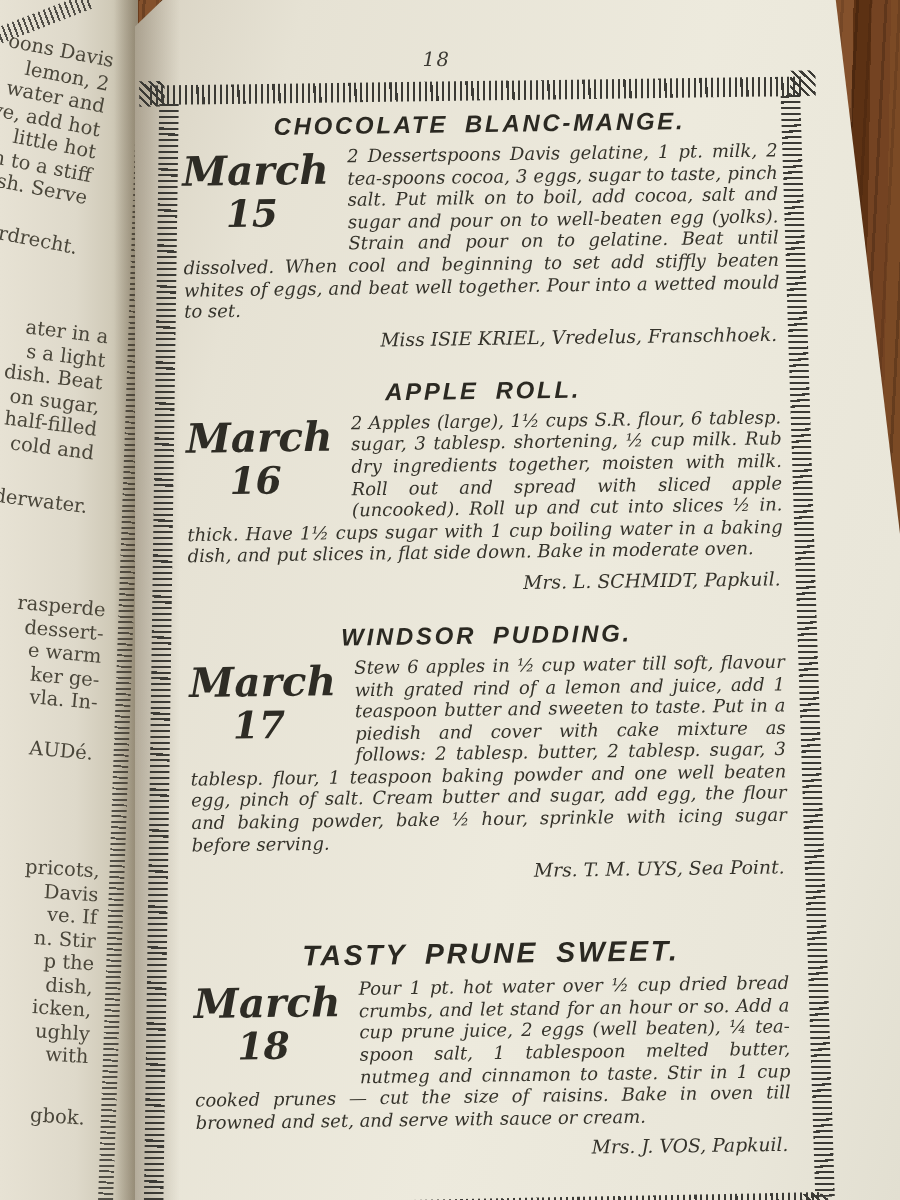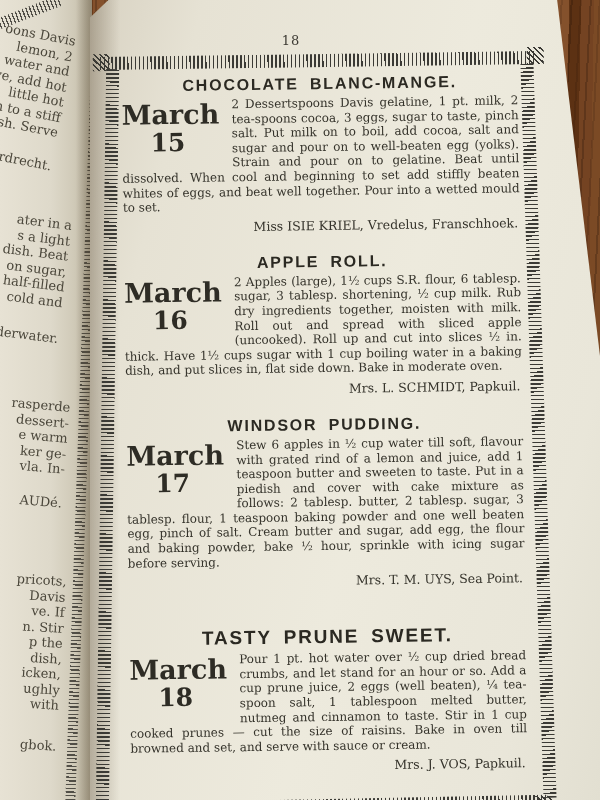--- a/index.html
+++ b/index.html
@@ -37,20 +37,21 @@
   .lp-b{top:218px;right:19px;transform:rotate(7deg);transform-origin:top right;}
   .lp-c{top:400px;right:21px;transform:rotate(5deg);transform-origin:top right;}
   .lp-d{top:574px;right:25px;transform:rotate(3.5deg);transform-origin:top right;}
 
   
   .main-page{
     position:absolute;left:90px;top:0;width:510px;height:800px;
     background:linear-gradient(104deg,#d8d2c2 0,#e6e2d4 16%,#edeadd 55%,#e9e6d9 85%,#e2dfd1 100%);
     clip-path:polygon(0 2.2%, 3.6% 0, 91.6% 0, 100% 44.5%, 100% 100%, 0 100%);
     filter:drop-shadow(2px 3px 4px rgba(35,20,8,.55));
+    font-style:italic;
   }
   .main-page::before{ 
     content:"";position:absolute;left:0;top:0;bottom:0;width:30px;
     background:linear-gradient(90deg,rgba(95,80,58,.38),rgba(95,80,58,0));
   }
   .page-number{
     position:absolute;top:33px;left:10px;width:382px;text-align:center;
     font-size:13px;letter-spacing:1px;color:#3c3a33;
   }
 

